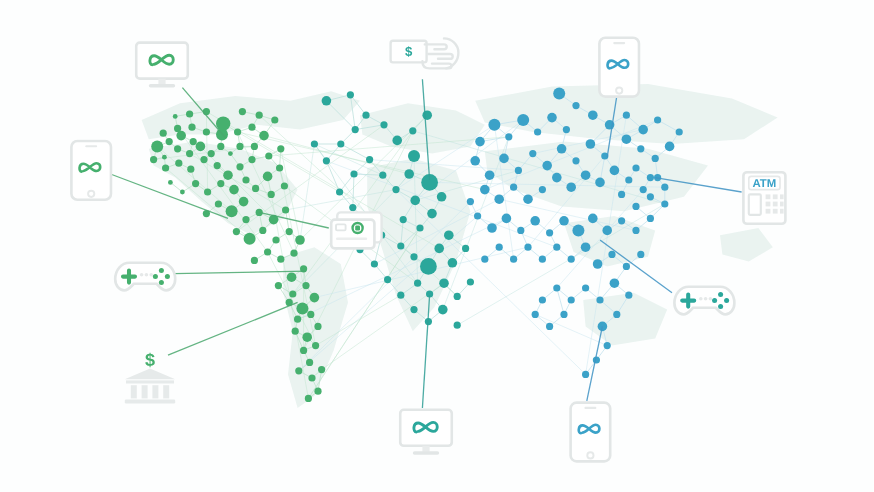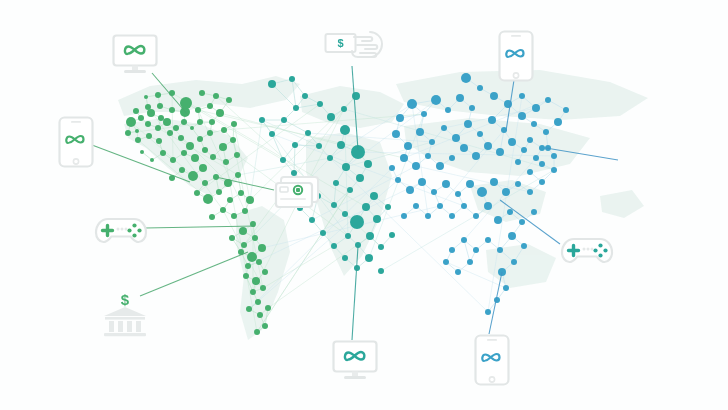--- a/index.html
+++ b/index.html
@@ -691,20 +691,39 @@
     <svg width="36" height="52" viewBox="0 0 36 52">
       <rect x="1.5" y="1.5" width="33" height="49" rx="5" fill="#fff" stroke="#e2e6e6" stroke-width="2.2"></rect>
       <rect x="13" y="5" width="10" height="1.8" rx="0.9" fill="#e6e9e9"></rect>
       <circle cx="18" cy="45.5" r="2.6" fill="none" stroke="#e6e9e9" stroke-width="1.6"></circle>
       <g fill="none" stroke="#3ba2c8" stroke-width="2.2" stroke-linecap="round">
         <path d="M10 27 C7.5 27 7.5 20.5 11.5 20.5 C15.5 20.5 18.5 26.5 22.5 26.5 C26.5 26.5 26.5 20 22.5 20 C18.5 20 15.5 26 11.5 26.5"></path>
       </g>
     </svg>
   </div>
 
+  <div class="icon-box" style="left:618px;top:142px;">
+    <svg width="38" height="46" viewBox="0 0 38 46">
+      <rect x="1.5" y="1.5" width="35" height="43" rx="3" fill="#fff" stroke="#e2e6e6" stroke-width="2.2"></rect>
+      <rect x="6" y="5" width="26" height="11" rx="2" fill="#fff" stroke="#e6e9e9" stroke-width="1.4"></rect>
+      <text class="atm-text" x="19" y="14" font-size="9.5" text-anchor="middle" fill="#3ba2c8">ATM</text>
+      <rect x="6" y="20" width="10" height="17" rx="1" fill="none" stroke="#e2e6e6" stroke-width="1.8"></rect>
+      <g fill="#e6e9e9">
+        <rect x="20" y="20" width="4" height="4"></rect>
+          <rect x="26" y="20" width="4" height="4"></rect>
+          <rect x="32" y="20" width="3" height="4"></rect>
+        <rect x="20" y="26" width="4" height="4"></rect>
+          <rect x="26" y="26" width="4" height="4"></rect>
+          <rect x="32" y="26" width="3" height="4"></rect>
+        <rect x="20" y="32" width="4" height="4"></rect>
+          <rect x="26" y="32" width="4" height="4"></rect>
+          <rect x="32" y="32" width="3" height="4"></rect>
+      </g>
+    </svg>
+  </div>
 
   <div class="icon-box" style="left:560px;top:232px;">
     <svg width="54" height="36" viewBox="0 0 54 36">
       <path d="M14 7 H40 C47 7 52 13 52 20.5 C52 26 48.5 30 44.5 30 C41 30 39 27 36.5 24.5 H17.5 C15 27 13 30 9.5 30 C5.5 30 2 26 2 20.5 C2 13 7 7 14 7 Z" fill="#fff" stroke="#e2e6e6" stroke-width="2.2"></path>
       <path d="M13.5 13.5 v10 M8.5 18.5 h10" stroke="#2ba79b" stroke-width="3.4" stroke-linecap="round"></path>
       <g fill="#2ba79b">
         <circle cx="40.5" cy="13.5" r="2.1"></circle>
           <circle cx="40.5" cy="23.5" r="2.1"></circle>
         <circle cx="35.5" cy="18.5" r="2.1"></circle>
           <circle cx="45.5" cy="18.5" r="2.1"></circle>

